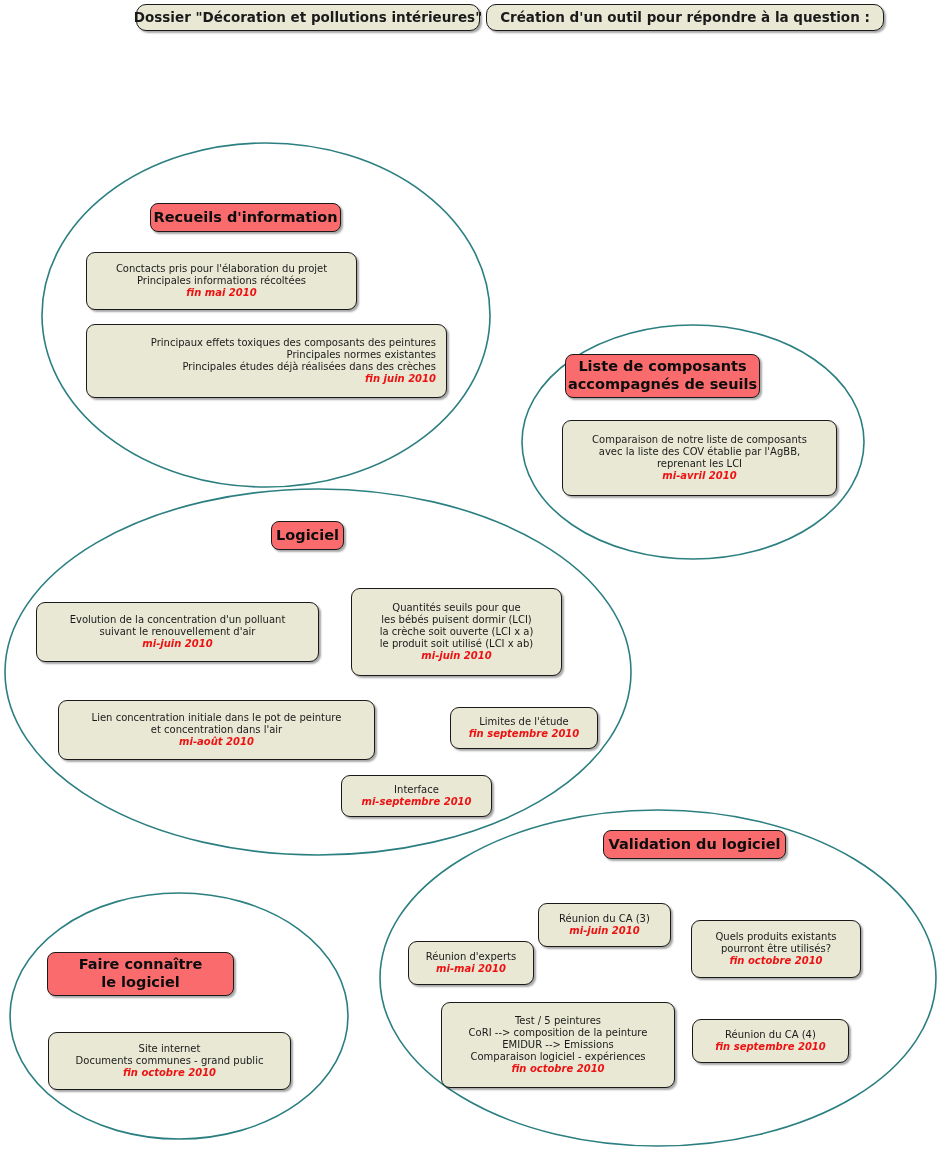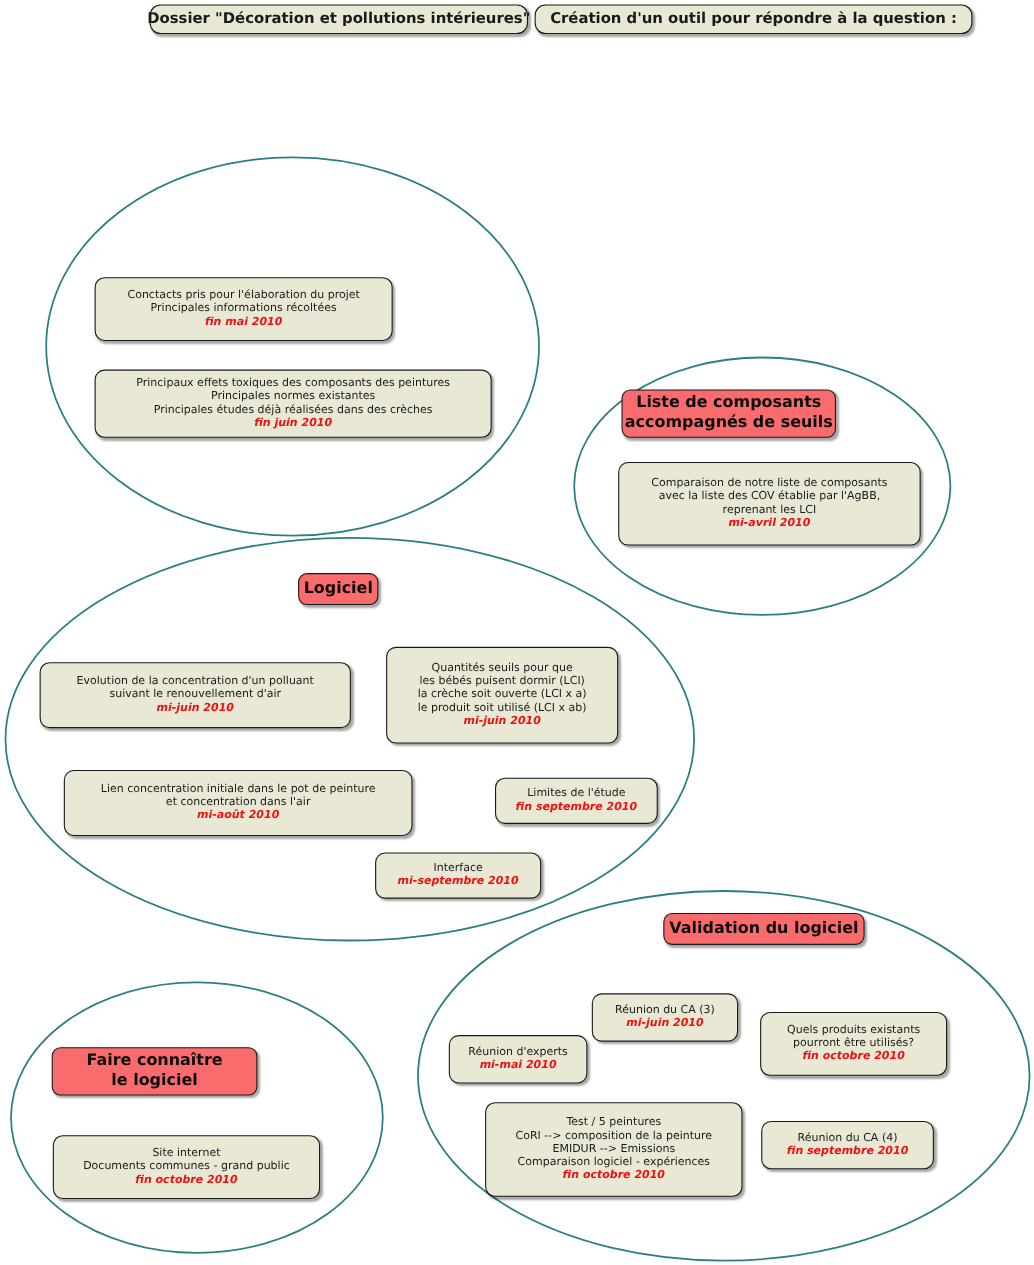--- a/index.html
+++ b/index.html
@@ -78,21 +78,21 @@
     border-radius: 8px;
   }
   .chip-recueils  { left: 150px; top: 203px; width: 191px; height: 29px; }
   .chip-liste     { left: 565px; top: 354px; width: 195px; height: 44px; }
   .chip-logiciel  { left: 271px; top: 521px; width: 73px;  height: 29px; }
   .chip-validation{ left: 603px; top: 830px; width: 183px; height: 29px; }
   .chip-faire     { left: 47px;  top: 952px; width: 187px; height: 44px; }
   
   .card { font-size: 10px; padding: 6px 10px; }
   .c-contacts  { left: 86px;  top: 252px; width: 271px; height: 58px; }
-  .c-effets    { left: 86px;  top: 336px; width: 361px; height: 62px; }
+  .c-effets    { left: 86px;  top: 324px; width: 361px; height: 74px; align-items: flex-end; }
   .c-compar    { left: 562px; top: 420px; width: 275px; height: 76px; }
   .c-evolution { left: 36px;  top: 602px; width: 283px; height: 60px; }
   .c-quantites { left: 351px; top: 588px; width: 211px; height: 88px; }
   .c-lien      { left: 58px;  top: 700px; width: 317px; height: 60px; }
   .c-limites   { left: 423px; top: 707px; width: 148px; height: 42px; margin-left: 27px; }
   .c-interface { left: 341px; top: 775px; width: 151px; height: 42px; }
   .c-reunion3  { left: 538px; top: 903px; width: 133px; height: 44px; }
   .c-reunionexp{ left: 408px; top: 941px; width: 126px; height: 44px; }
   .c-quels     { left: 691px; top: 920px; width: 170px; height: 58px; }
   .c-test      { left: 441px; top: 1002px; width: 234px; height: 86px; }
@@ -114,20 +114,23 @@
 
   <div class="node beige hdr hdr-dossier">
     <span class="ln">Dossier "Décoration et pollutions intérieures"</span>
   </div>
 
   <div class="node beige hdr hdr-creation">
     <span class="ln">Création d'un outil pour répondre à la question :</span>
   </div>
 
 
+  <div class="node red chip chip-recueils">
+    <span class="ln">Recueils d'information</span>
+  </div>
 
   <div class="node beige card c-contacts">
     <span class="ln">Conctacts pris pour l'élaboration du projet</span>
     <span class="ln">Principales informations récoltées</span>
     <span class="date">fin mai 2010</span>
   </div>
 
   <div class="node beige card c-effets">
     <span class="ln">Principaux effets toxiques des composants des peintures</span>
     <span class="ln">Principales normes existantes</span>

